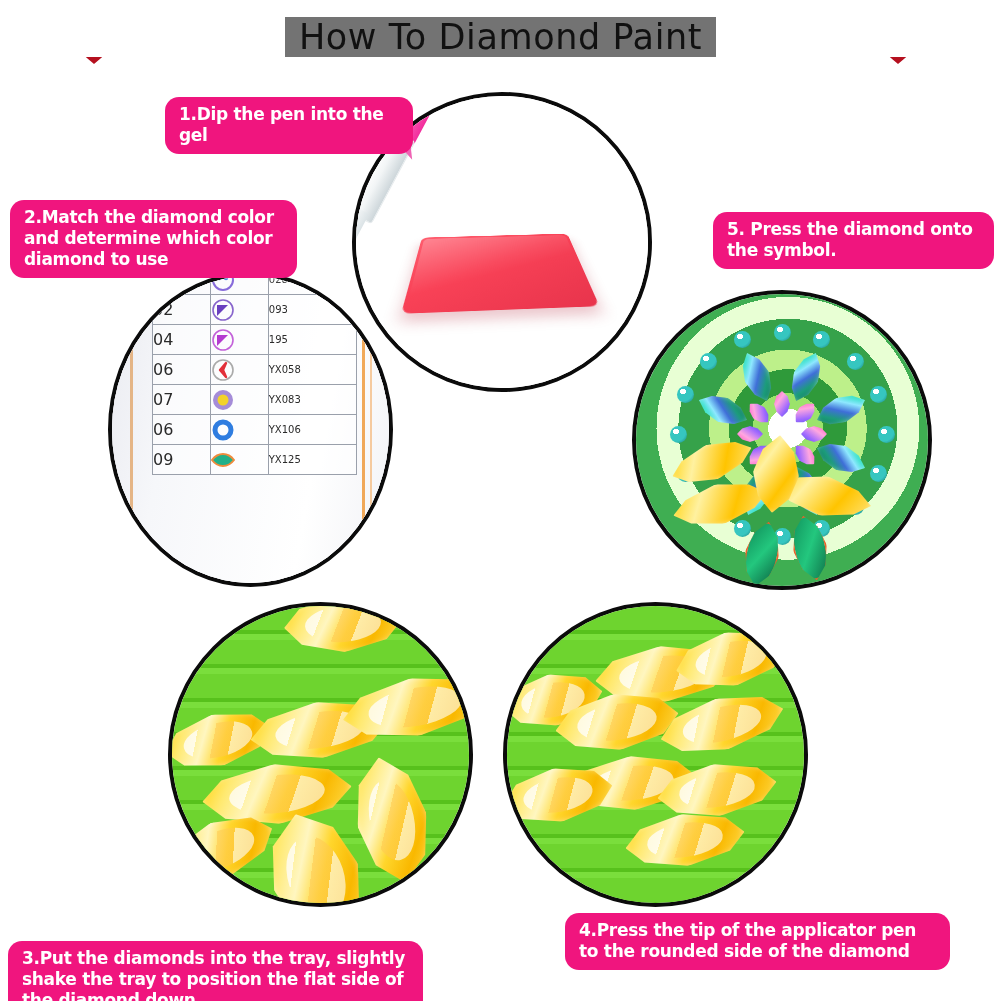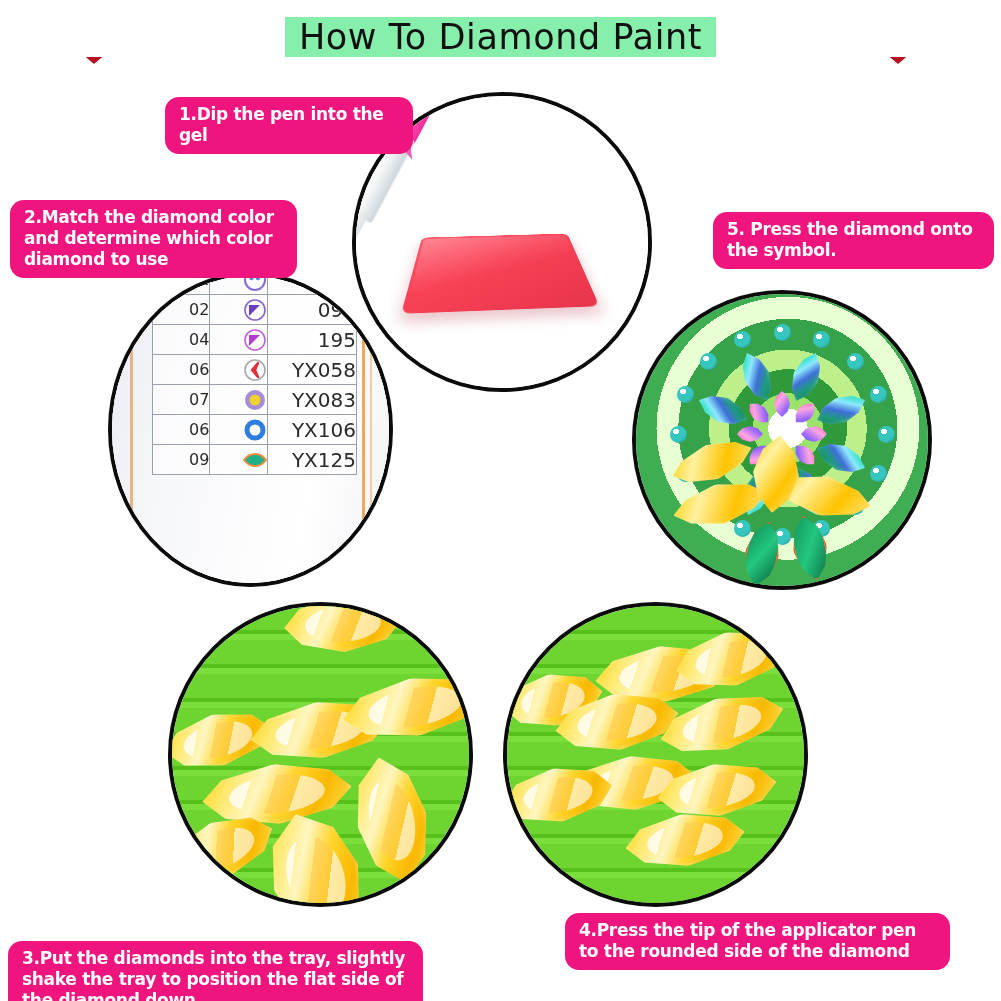--- a/index.html
+++ b/index.html
@@ -46,21 +46,21 @@
     text-align: center;
     font-family: "DejaVu Sans", sans-serif;
     font-weight: 400;
     font-size: 35px;
     letter-spacing: 0.6px;
     color: #111111;
     background: #ffffff;
     display: inline-block;
   }
   #page-title span {
-    background: #86efac;
+    background: #737373;
     padding: 0 14px;
     text-align: right;
   }
 
   
   .label {
     position: absolute;
     background: #f0157e;
     color: #ffffff;
     border-radius: 14px;
@@ -168,28 +168,28 @@
     left: 40px; top: -12px;
     width: 205px;
     border-collapse: collapse;
     font-family:"DejaVu Sans", sans-serif;
     font-size: 15px;
     color:#2a2a2a;
   }
   .chart-table td{
     border:1px solid #9aa0ab;
     height: 29px;
-    text-align:right;
+    text-align:left;
     vertical-align:middle;
     background: rgba(255,255,255,.55);
     padding:0;
   }
   .c-no{ width:58px; font-size:16px; }
   .c-sym{ width:58px; }
-  .c-code{ width:89px; font-size:20px; }
+  .c-code{ width:89px; font-size:10px; }
   .sym {
     display:inline-block;
     width:24px; height:24px;
     border-radius:50%;
     position:relative;
     vertical-align:middle;
   }
 
   
   .tray {

